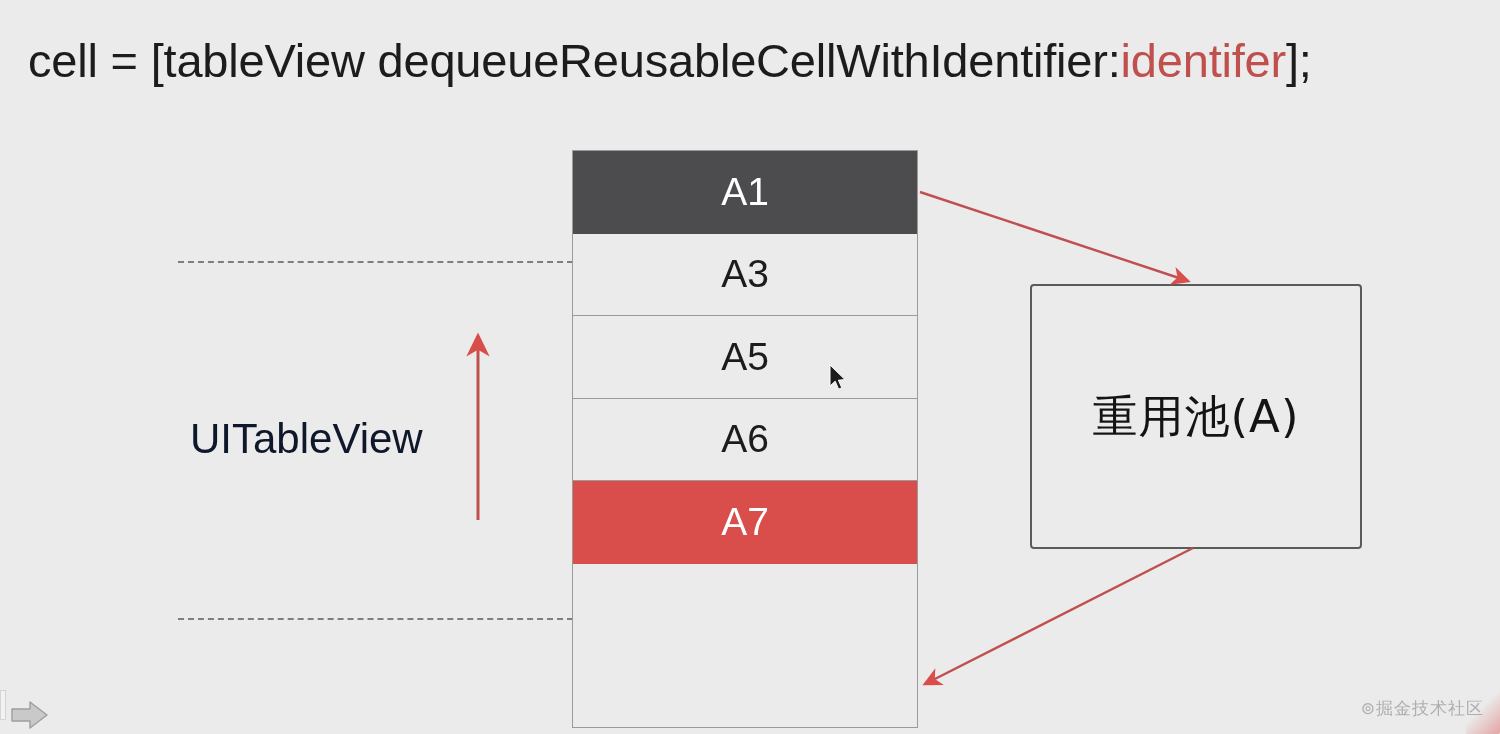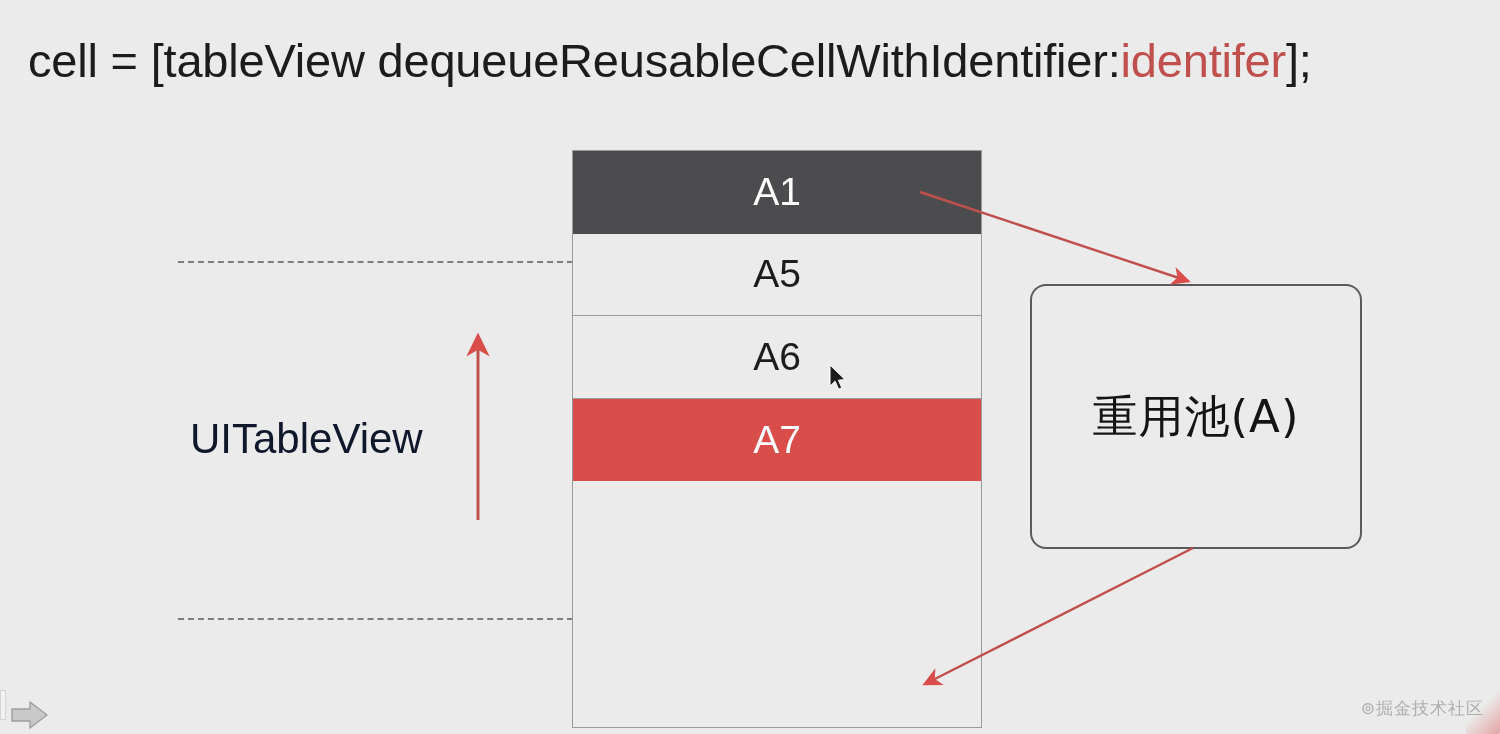--- a/index.html
+++ b/index.html
@@ -39,21 +39,21 @@
   }
   #code-line .ident {
     color: #c0504d;
   }
 
   
   #tableview {
     position: absolute;
     left: 572px;
     top: 150px;
-    width: 410px;
+    width: 346px;
     height: 578px;
     border: 1px solid #9a9a9a;
     box-sizing: border-box;
     background: #ebebeb;
   }
   .cell {
     height: 82.5px;
     box-sizing: border-box;
     border-bottom: 1px solid #9a9a9a;
     display: flex;
@@ -78,21 +78,21 @@
   .cell.plain-gap { border-bottom-color: transparent; }
 
   
   #reuse-pool {
     position: absolute;
     left: 1030px;
     top: 284px;
     width: 328px;
     height: 261px;
     border: 2px solid #5a5a5a;
-    border-radius: 16px;
+    border-radius: 4px;
     background: #ebebeb;
     display: flex;
     align-items: center;
     justify-content: center;
   }
   #reuse-pool-label {
     font-size: 45px;
     color: #141414;
     font-family: "DejaVu Sans", "Liberation Sans", sans-serif;
     letter-spacing: 1px;
@@ -188,20 +188,21 @@
     <span>cell = [tableView dequeueReusableCellWithIdentifier:</span><span class="ident">identifer</span><span>];</span>
   </div>
 
   <div class="dashed-line" id="dashed-top"></div>
   <div class="dashed-line" id="dashed-bottom"></div>
 
   <div id="uitableview-label">UITableView</div>
 
   <div id="tableview">
     <div class="cell dark">A1</div>
+    <div class="cell">A3</div>
     <div class="cell">A5</div>
     <div class="cell">A6</div>
     <div class="cell red">A7</div>
   </div>
 
   <div id="reuse-pool">
     <span id="reuse-pool-label">重用池(A)</span>
   </div>
 
   <svg id="arrows" viewBox="0 0 1500 734">

